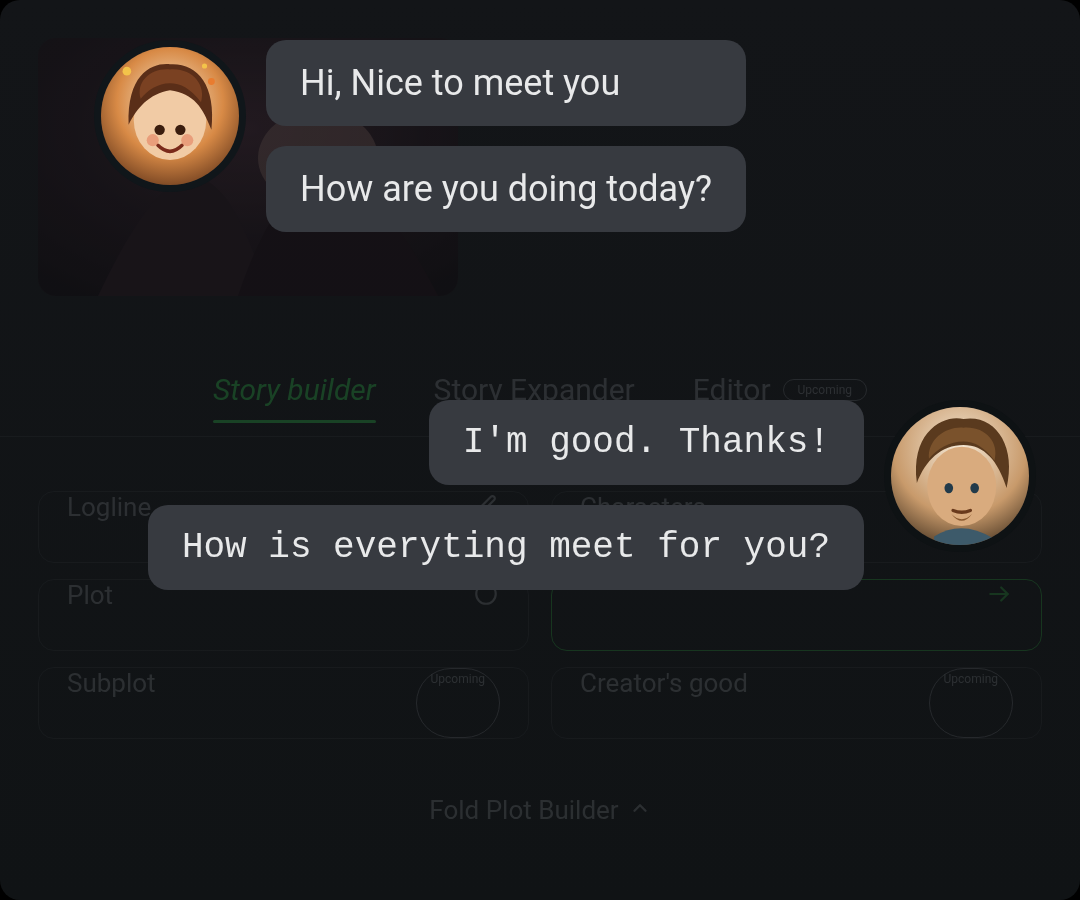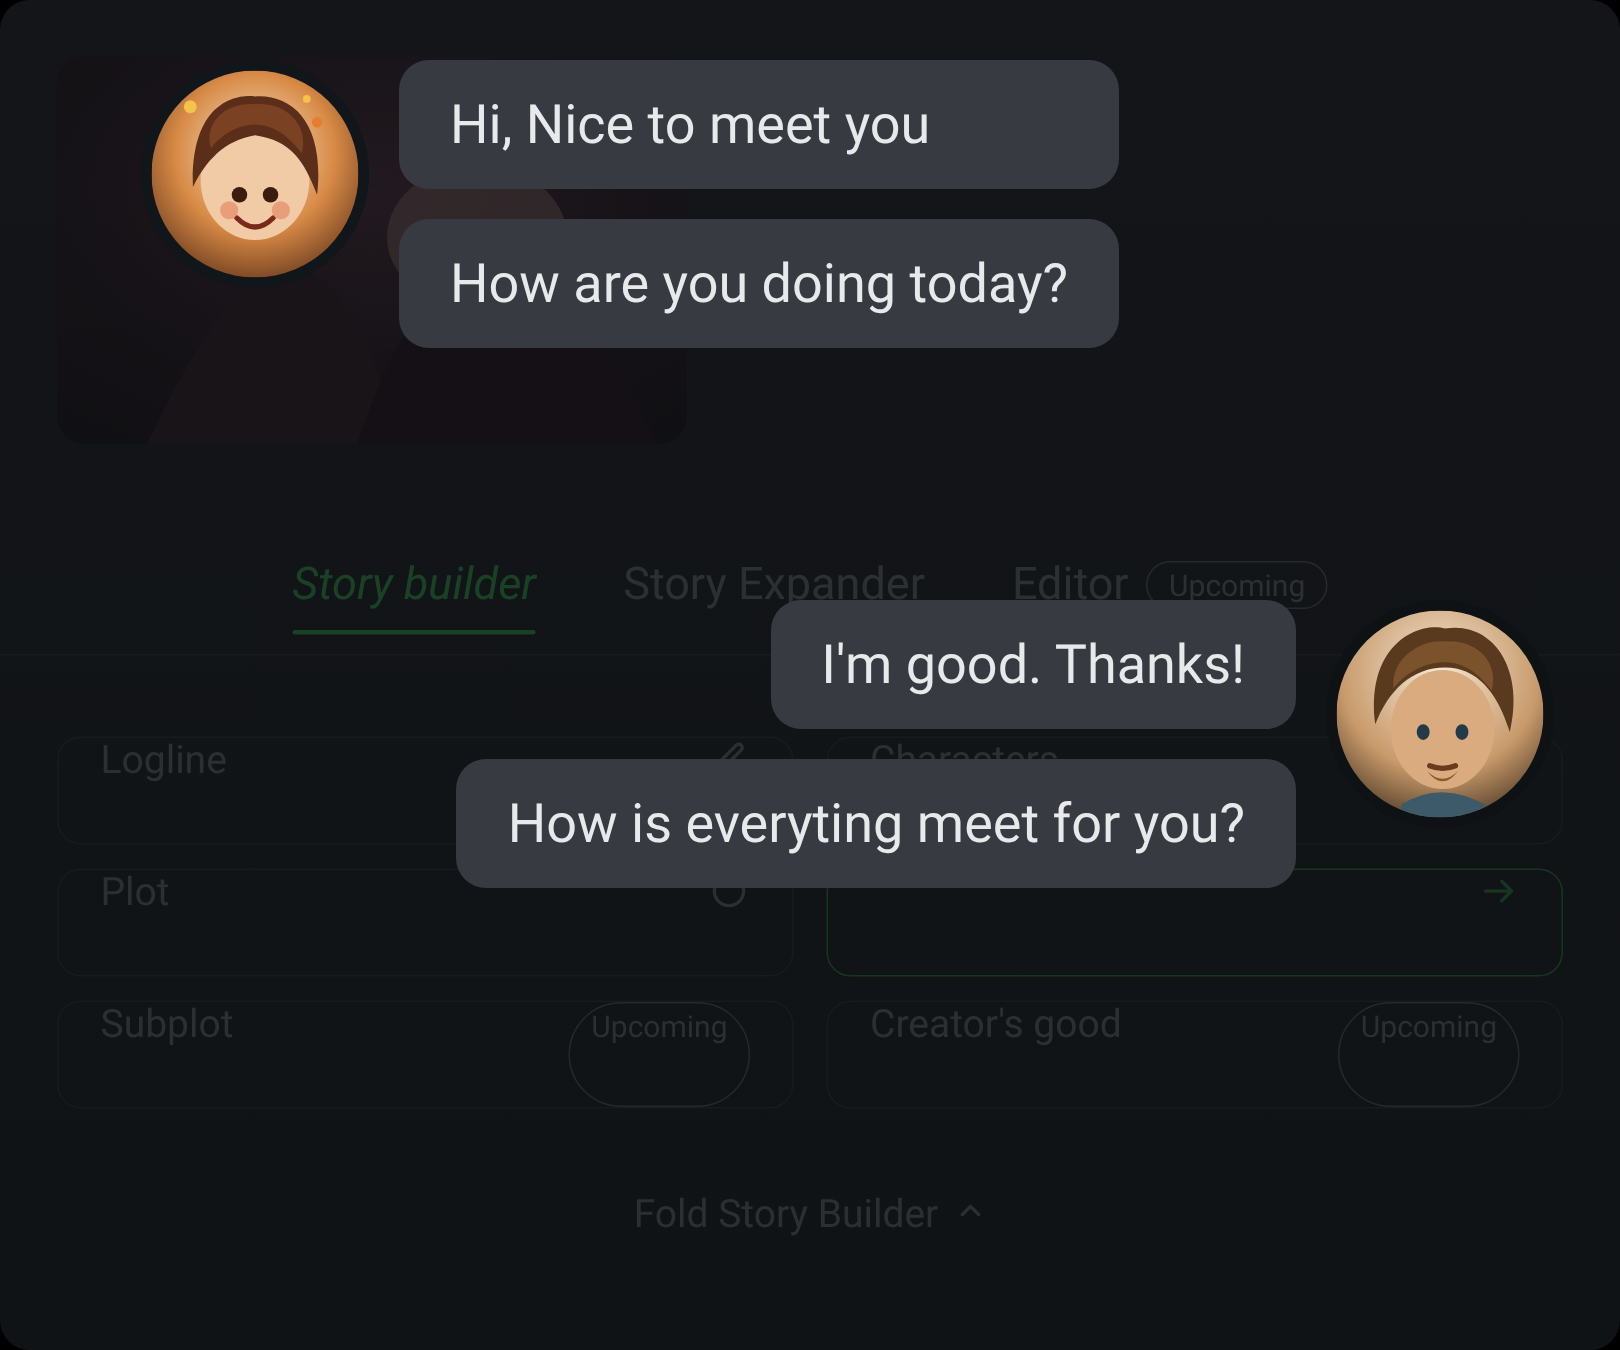--- a/index.html
+++ b/index.html
@@ -114,21 +114,21 @@
     content: "";
     position: absolute;
     left: 0;
     right: 0;
     bottom: -2px;
     height: 3px;
     background: var(--green);
     border-radius: 2px;
   }
   .badge {
-    font-size: 20px;
+    font-size: 12px;
     color: var(--muted);
     border: 1.5px solid var(--upcoming-border);
     border-radius: 999px;
     padding: 3px 14px;
   }
 
   
   .grid {
     display: grid;
     grid-template-columns: 1fr 1fr;
@@ -200,21 +200,21 @@
   }
   .bubble {
     background: var(--bubble);
     color: var(--bubble-text);
     font-size: 36px;
     padding: 22px 34px;
     border-radius: 20px;
     white-space: nowrap;
   }
   .msg.left { top: 40px; left: 94px; }
-  .msg.right { top: 400px; right: 44px; flex-direction: row-reverse; }
+  .msg.right { top: 400px; right: 44px; flex-direction: row-reverse; font-family: Liberation Mono, monospace; }
   .msg.right .bubble-col { align-items: flex-end; }
   .msg.right .avatar { border-color: #0e1214; }
 
 </style>
 </head>
 <body>
 
 <div class="canvas">
 
   <div class="bg-layer">
@@ -299,21 +299,21 @@
 
       <div class="card">
         <span>Creator's good</span>
         <span class="badge">Upcoming</span>
       </div>
 
       <div></div>
     </div>
 
     <div class="fold">
-      <span>Fold Story Builder</span>
+      <span>Fold Plot Builder</span>
       <span>
         <svg width="22" height="22" viewBox="0 0 24 24" fill="none" stroke-width="2.5" stroke-linecap="round" stroke-linejoin="round">
             <polyline points="6 15 12 9 18 15"></polyline>
           </svg>
       </span>
     </div>
 
   </div>
 
   <div class="chat">

